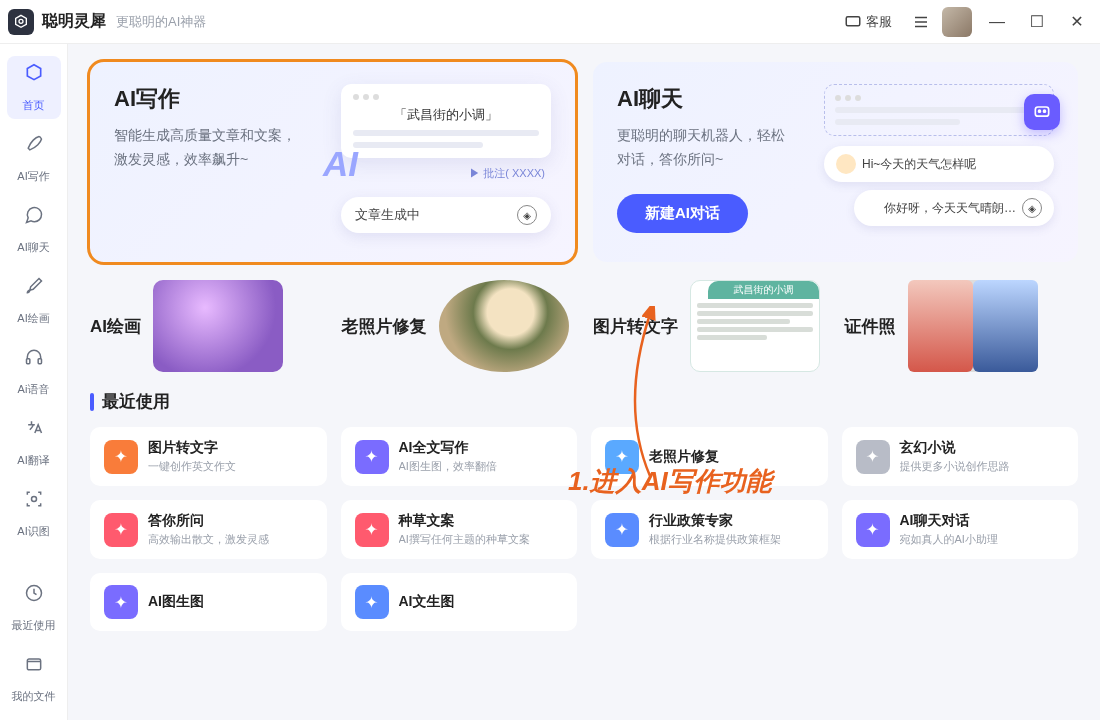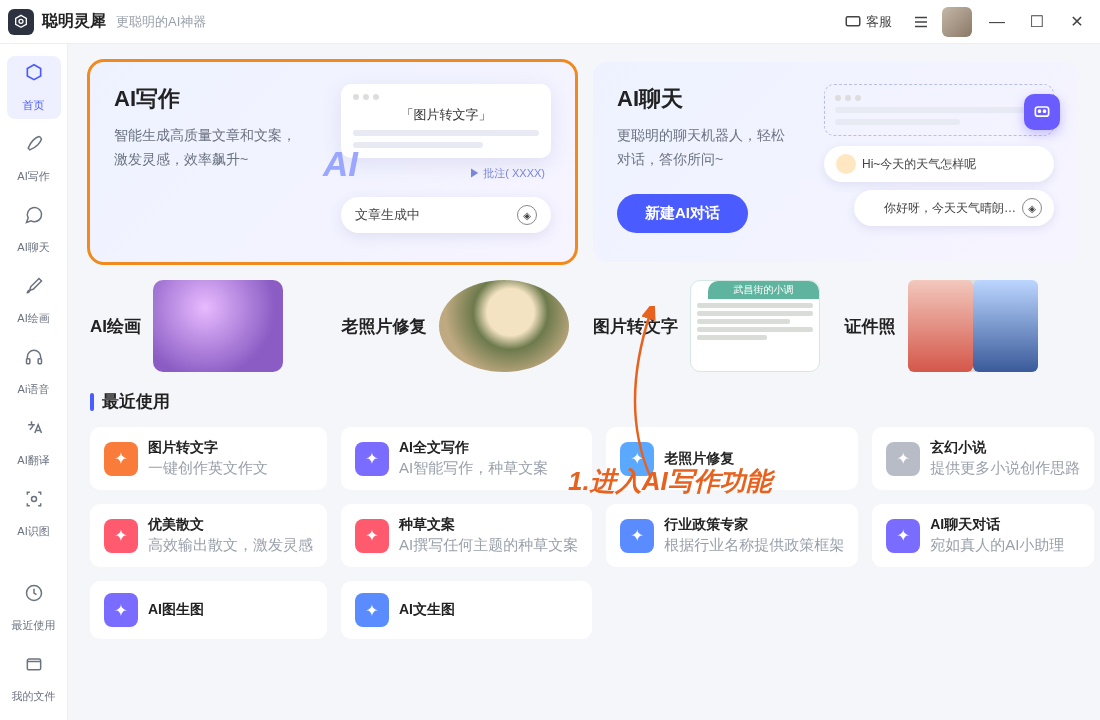--- a/index.html
+++ b/index.html
@@ -68,21 +68,21 @@
 .idp.b { background: linear-gradient(#bcd6ff, #3a5a9a); }
 
 .section-h { display: flex; align-items: center; gap: 8px; font-size: 17px; font-weight: 700; color: #222; margin-bottom: 14px; }
 .section-h::before { content: ""; width: 4px; height: 18px; background: #4a5cff; border-radius: 2px; }
 
 .recent-grid { display: grid; grid-template-columns: repeat(4, 1fr); gap: 14px; }
 .rc { background: #fff; border-radius: 10px; padding: 12px 14px; display: flex; align-items: center; gap: 10px; cursor: pointer; }
 .rc-ic { width: 34px; height: 34px; border-radius: 8px; display: flex; align-items: center; justify-content: center; color: #fff; font-size: 16px; flex-shrink: 0; }
 .rc-txt { display: flex; flex-direction: column; gap: 2px; min-width: 0; }
 .rc-t { font-size: 14px; font-weight: 600; color: #222; }
-.rc-d { font-size: 15px; color: #9aa0ab; white-space: nowrap; overflow: hidden; text-overflow: ellipsis; }
+.rc-d { font-size: 11px; color: #9aa0ab; white-space: nowrap; overflow: hidden; text-overflow: ellipsis; }
 
 .annot-arrow { position: absolute; left: 482px; top: 262px; pointer-events: none; }
 .annot-text { position: absolute; left: 500px; top: 420px; font-size: 26px; font-weight: 700; font-style: italic; color: #e8621f; pointer-events: none; }
 
 svg { display: block; }
 </style>
 </head>
 <body>
 
 <div class="titlebar">
@@ -211,21 +211,21 @@
             <span>激发灵感，效率飙升~</span>
           </div>
         </div>
         <div class="hero-illus">
           <div class="mock-win">
             <div class="mock-dots">
                 <span></span>
                 <span></span>
                 <span></span>
               </div>
-            <div class="mock-title">「图片转文字」</div>
+            <div class="mock-title">「武昌街的小调」</div>
             <div class="mock-line"></div>
             <div class="mock-line" style="width:70%"></div>
           </div>
           <div class="note-line">▶ 批注( XXXX)</div>
           <div class="ai-badge">AI</div>
           <div class="mock-pill">
             <span>文章生成中</span>
             <span class="mini-logo">◈</span>
           </div>
         </div>
@@ -308,40 +308,40 @@
           <div class="rc-ic" style="background:#f97c3a">✦</div>
     <div class="rc-txt">
             <div class="rc-t">图片转文字</div>
     <div class="rc-d">一键创作英文作文</div>
           </div>
         </div>
         <div class="rc">
           <div class="rc-ic" style="background:#7a6cff">✦</div>
     <div class="rc-txt">
             <div class="rc-t">AI全文写作</div>
-    <div class="rc-d">AI智能写作，种草文案</div>
+    <div class="rc-d">AI图生图，效率翻倍</div>
           </div>
         </div>
         <div class="rc">
           <div class="rc-ic" style="background:#5aa9ff">✦</div>
     <div class="rc-txt">
             <div class="rc-t">老照片修复</div>
     </div>
         </div>
         <div class="rc">
           <div class="rc-ic" style="background:#b8bcc7">✦</div>
     <div class="rc-txt">
             <div class="rc-t">玄幻小说</div>
     <div class="rc-d">提供更多小说创作思路</div>
           </div>
         </div>
         <div class="rc">
           <div class="rc-ic" style="background:#ff5a6e">✦</div>
     <div class="rc-txt">
-            <div class="rc-t">优美散文</div>
+            <div class="rc-t">答你所问</div>
     <div class="rc-d">高效输出散文，激发灵感</div>
           </div>
         </div>
         <div class="rc">
           <div class="rc-ic" style="background:#ff5a6e">✦</div>
     <div class="rc-txt">
             <div class="rc-t">种草文案</div>
     <div class="rc-d">AI撰写任何主题的种草文案</div>
           </div>
         </div>

